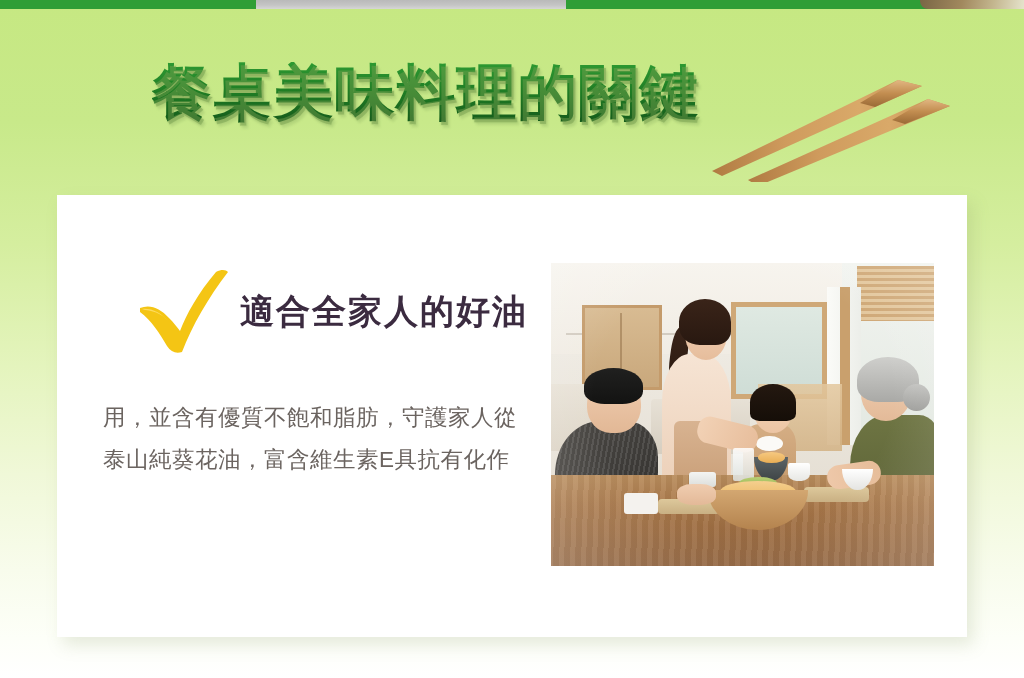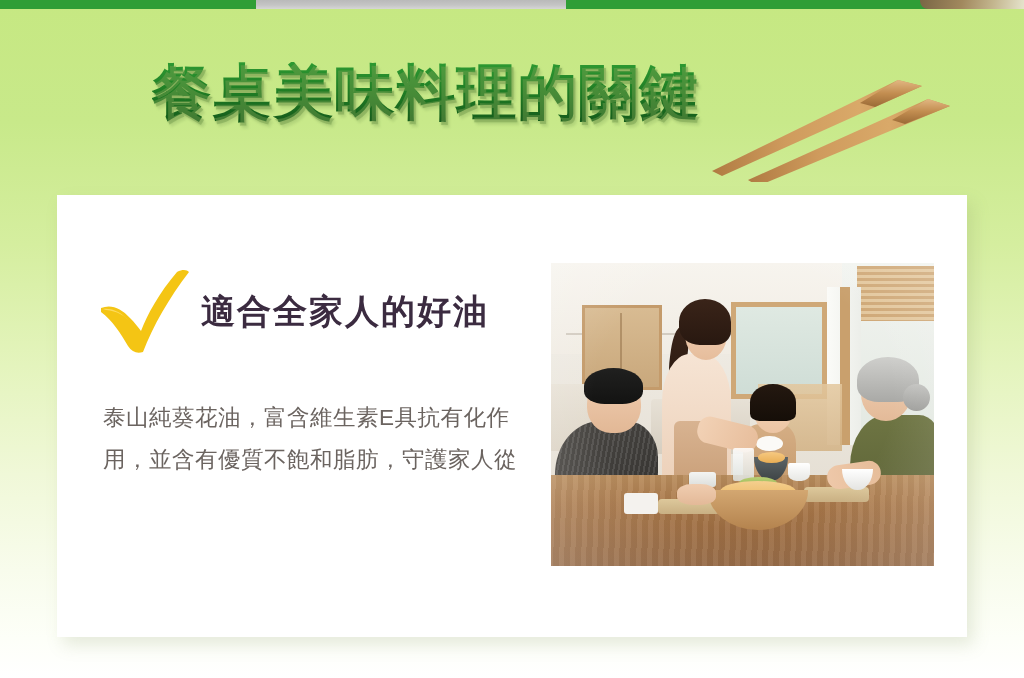--- a/index.html
+++ b/index.html
@@ -56,21 +56,21 @@
   
   #card {
     position:absolute; left:57px; top:195px; width:910px; height:442px;
     background:#ffffff;
     box-shadow:6px 8px 16px rgba(120,140,90,.18);
   }
 
   
   #left-col { position:absolute; left:40px; top:70px; width:470px; }
 
-  #headline-row { display:flex; align-items:center; gap:8px; height:92px; }
+  #headline-row { display:flex; align-items:center; gap:8px; height:92px;justify-content:center; }
   #check-icon { flex:0 0 auto; width:96px; height:86px; }
   #headline {
     font-weight:bold; font-size:34px; letter-spacing:2px;
     color:#3b2b40; line-height:1; white-space:nowrap;
   }
 
   #body-text {
     margin-top:40px; margin-left:6px;
     font-size:22.5px; line-height:42px; color:#6b6460;
     letter-spacing:.5px; width:452px;
@@ -247,22 +247,22 @@
                      C50,47 62,25 80,4 C86,1 90,2 92,4
                      C72,30 56,58 46,84 C40,86 35,84 31,78
                      C24,66 15,52 4,44 Z" fill="#f4c514"></path>
             <path d="M6,41 C16,40 25,45 32,53 C28,48 20,43 9,42 Z" fill="#ffe070" opacity=".8"></path>
           </svg>
         </span>
         <span id="headline">適合全家人的好油</span>
       </div>
 
       <div id="body-text">
+        <p>用，並含有優質不飽和脂肪，守護家人從</p>
         <p>泰山純葵花油，富含維生素E具抗有化作</p>
-        <p>用，並含有優質不飽和脂肪，守護家人從</p>
       </div>
     </div>
 
     <div id="photo">
       <div class="ph wall-top"></div>
       <div class="ph wall-mid"></div>
       <div class="ph ceiling-ln"></div>
       <div class="ph window-r"></div>
       <div class="ph blind"></div>
       <div class="ph curtain"></div>

